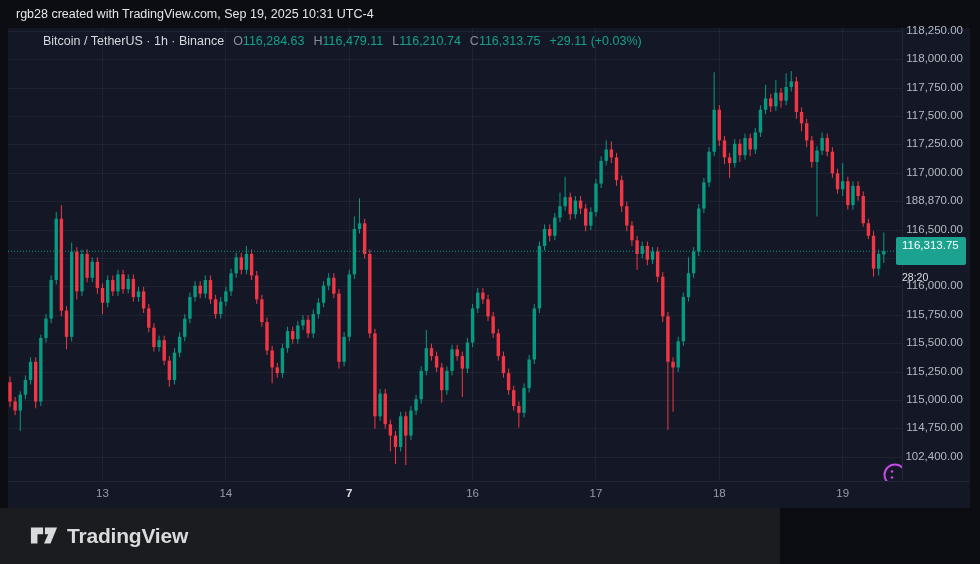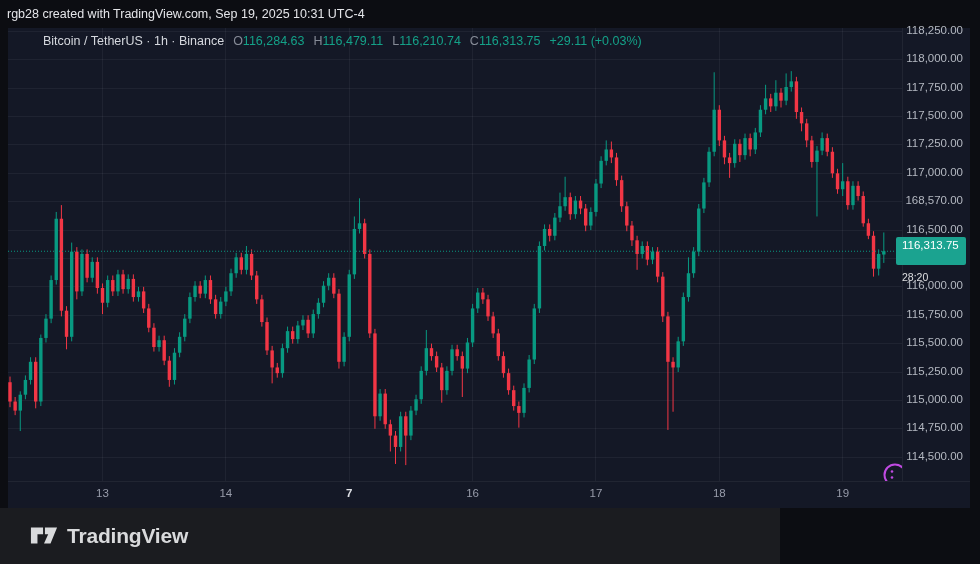--- a/index.html
+++ b/index.html
@@ -1,18 +1,18 @@
 <!DOCTYPE html>
 <html><head>
 <meta charset="utf-8">
 <style>
   html,body{margin:0;padding:0;background:#0c0d12;}
   .stage{position:relative;width:980px;height:564px;background:#0c0d12;overflow:hidden;
          font-family:"Liberation Sans","DejaVu Sans",sans-serif;}
-  .topbar{position:absolute;left:7px;top:0;height:28px;display:flex;align-items:center;
+  .topbar{position:absolute;left:16px;top:0;height:28px;display:flex;align-items:center;
           color:#e4e5e9;font-size:12.5px;font-weight:500;}
   .panel{position:absolute;left:8px;top:28px;width:962px;height:480px;background:#141826;}
   #chart-svg{position:absolute;left:0;top:0;display:block;}
   .legend{position:absolute;left:9px;top:6px;display:flex;align-items:center;gap:9px;
           font-size:12.5px;color:#d5d8de;white-space:nowrap;z-index:5;margin-left:26px;}
   .lg-pair .k{color:#868b97;}
   .val{color:#14a188;}
   .vsep{position:absolute;left:894px;top:0;width:1px;height:453px;background:rgba(255,255,255,0.06);}
   .hsep{position:absolute;left:0;top:453px;width:962px;height:1px;background:rgba(255,255,255,0.06);}
   .plabel{position:absolute;right:7px;font-size:11.5px;color:#b4b8c1;z-index:3;}
@@ -429,29 +429,29 @@
     <div class="vsep"></div>
     <div class="hsep"></div>
 
     <div id="price-labels">
         <div class="plabel" style="top: -4.09398px;">118,250.00</div>
         <div class="plabel" style="top: 24.2895px;">118,000.00</div>
         <div class="plabel" style="top: 52.6729px;">117,750.00</div>
         <div class="plabel" style="top: 81.0564px;">117,500.00</div>
         <div class="plabel" style="top: 109.44px;">117,250.00</div>
         <div class="plabel" style="top: 137.823px;">117,000.00</div>
-        <div class="plabel" style="top: 166.207px;">168,570.00</div>
+        <div class="plabel" style="top: 166.207px;">188,870.00</div>
         <div class="plabel" style="top: 194.59px;">116,500.00</div>
         <div class="plabel" style="top: 251.357px;">116,000.00</div>
         <div class="plabel" style="top: 279.741px;">115,750.00</div>
         <div class="plabel" style="top: 308.124px;">115,500.00</div>
         <div class="plabel" style="top: 336.508px;">115,250.00</div>
         <div class="plabel" style="top: 364.891px;">115,000.00</div>
         <div class="plabel" style="top: 393.274px;">114,750.00</div>
-        <div class="plabel" style="top: 421.658px;">114,500.00</div>
+        <div class="plabel" style="top: 421.658px;">102,400.00</div>
       </div>
     <div id="time-labels">
         <div class="tlabel" style="left: 79.52px;">13</div>
         <div class="tlabel" style="left: 202.88px;">14</div>
         <div class="tlabel bold" style="left: 326.24px;">7</div>
         <div class="tlabel" style="left: 449.6px;">16</div>
         <div class="tlabel" style="left: 572.96px;">17</div>
         <div class="tlabel" style="left: 696.32px;">18</div>
         <div class="tlabel" style="left: 819.68px;">19</div>
       </div>

